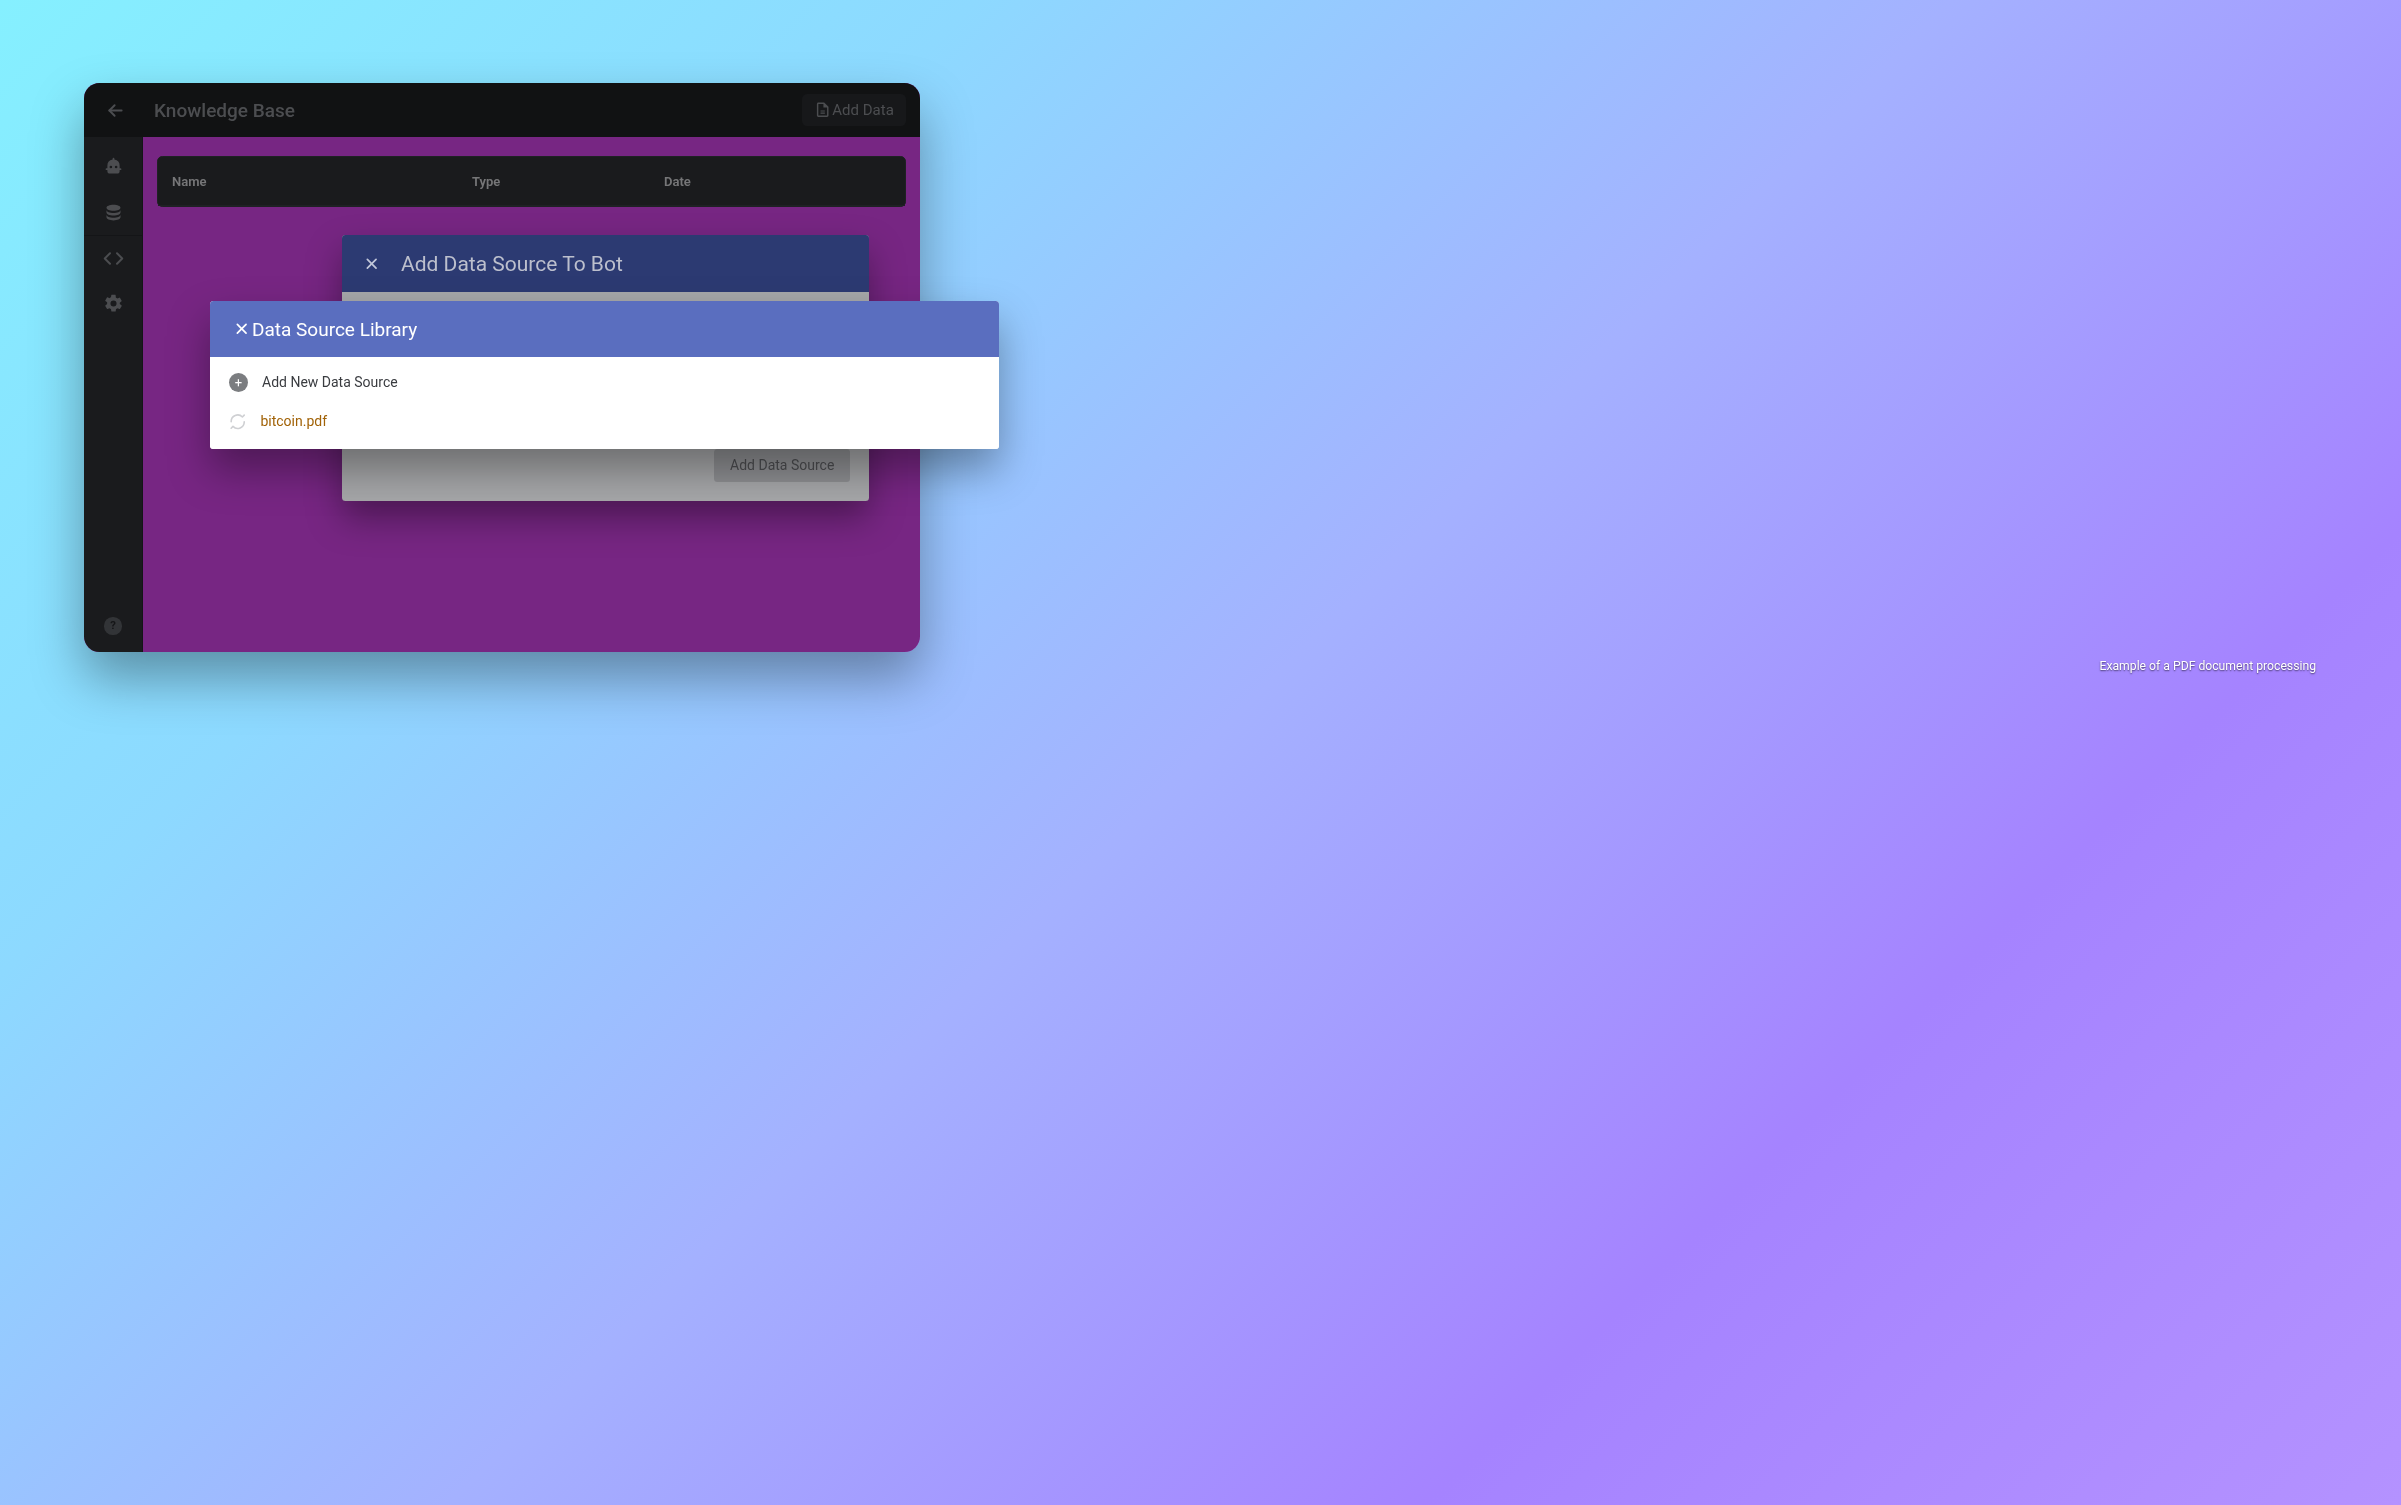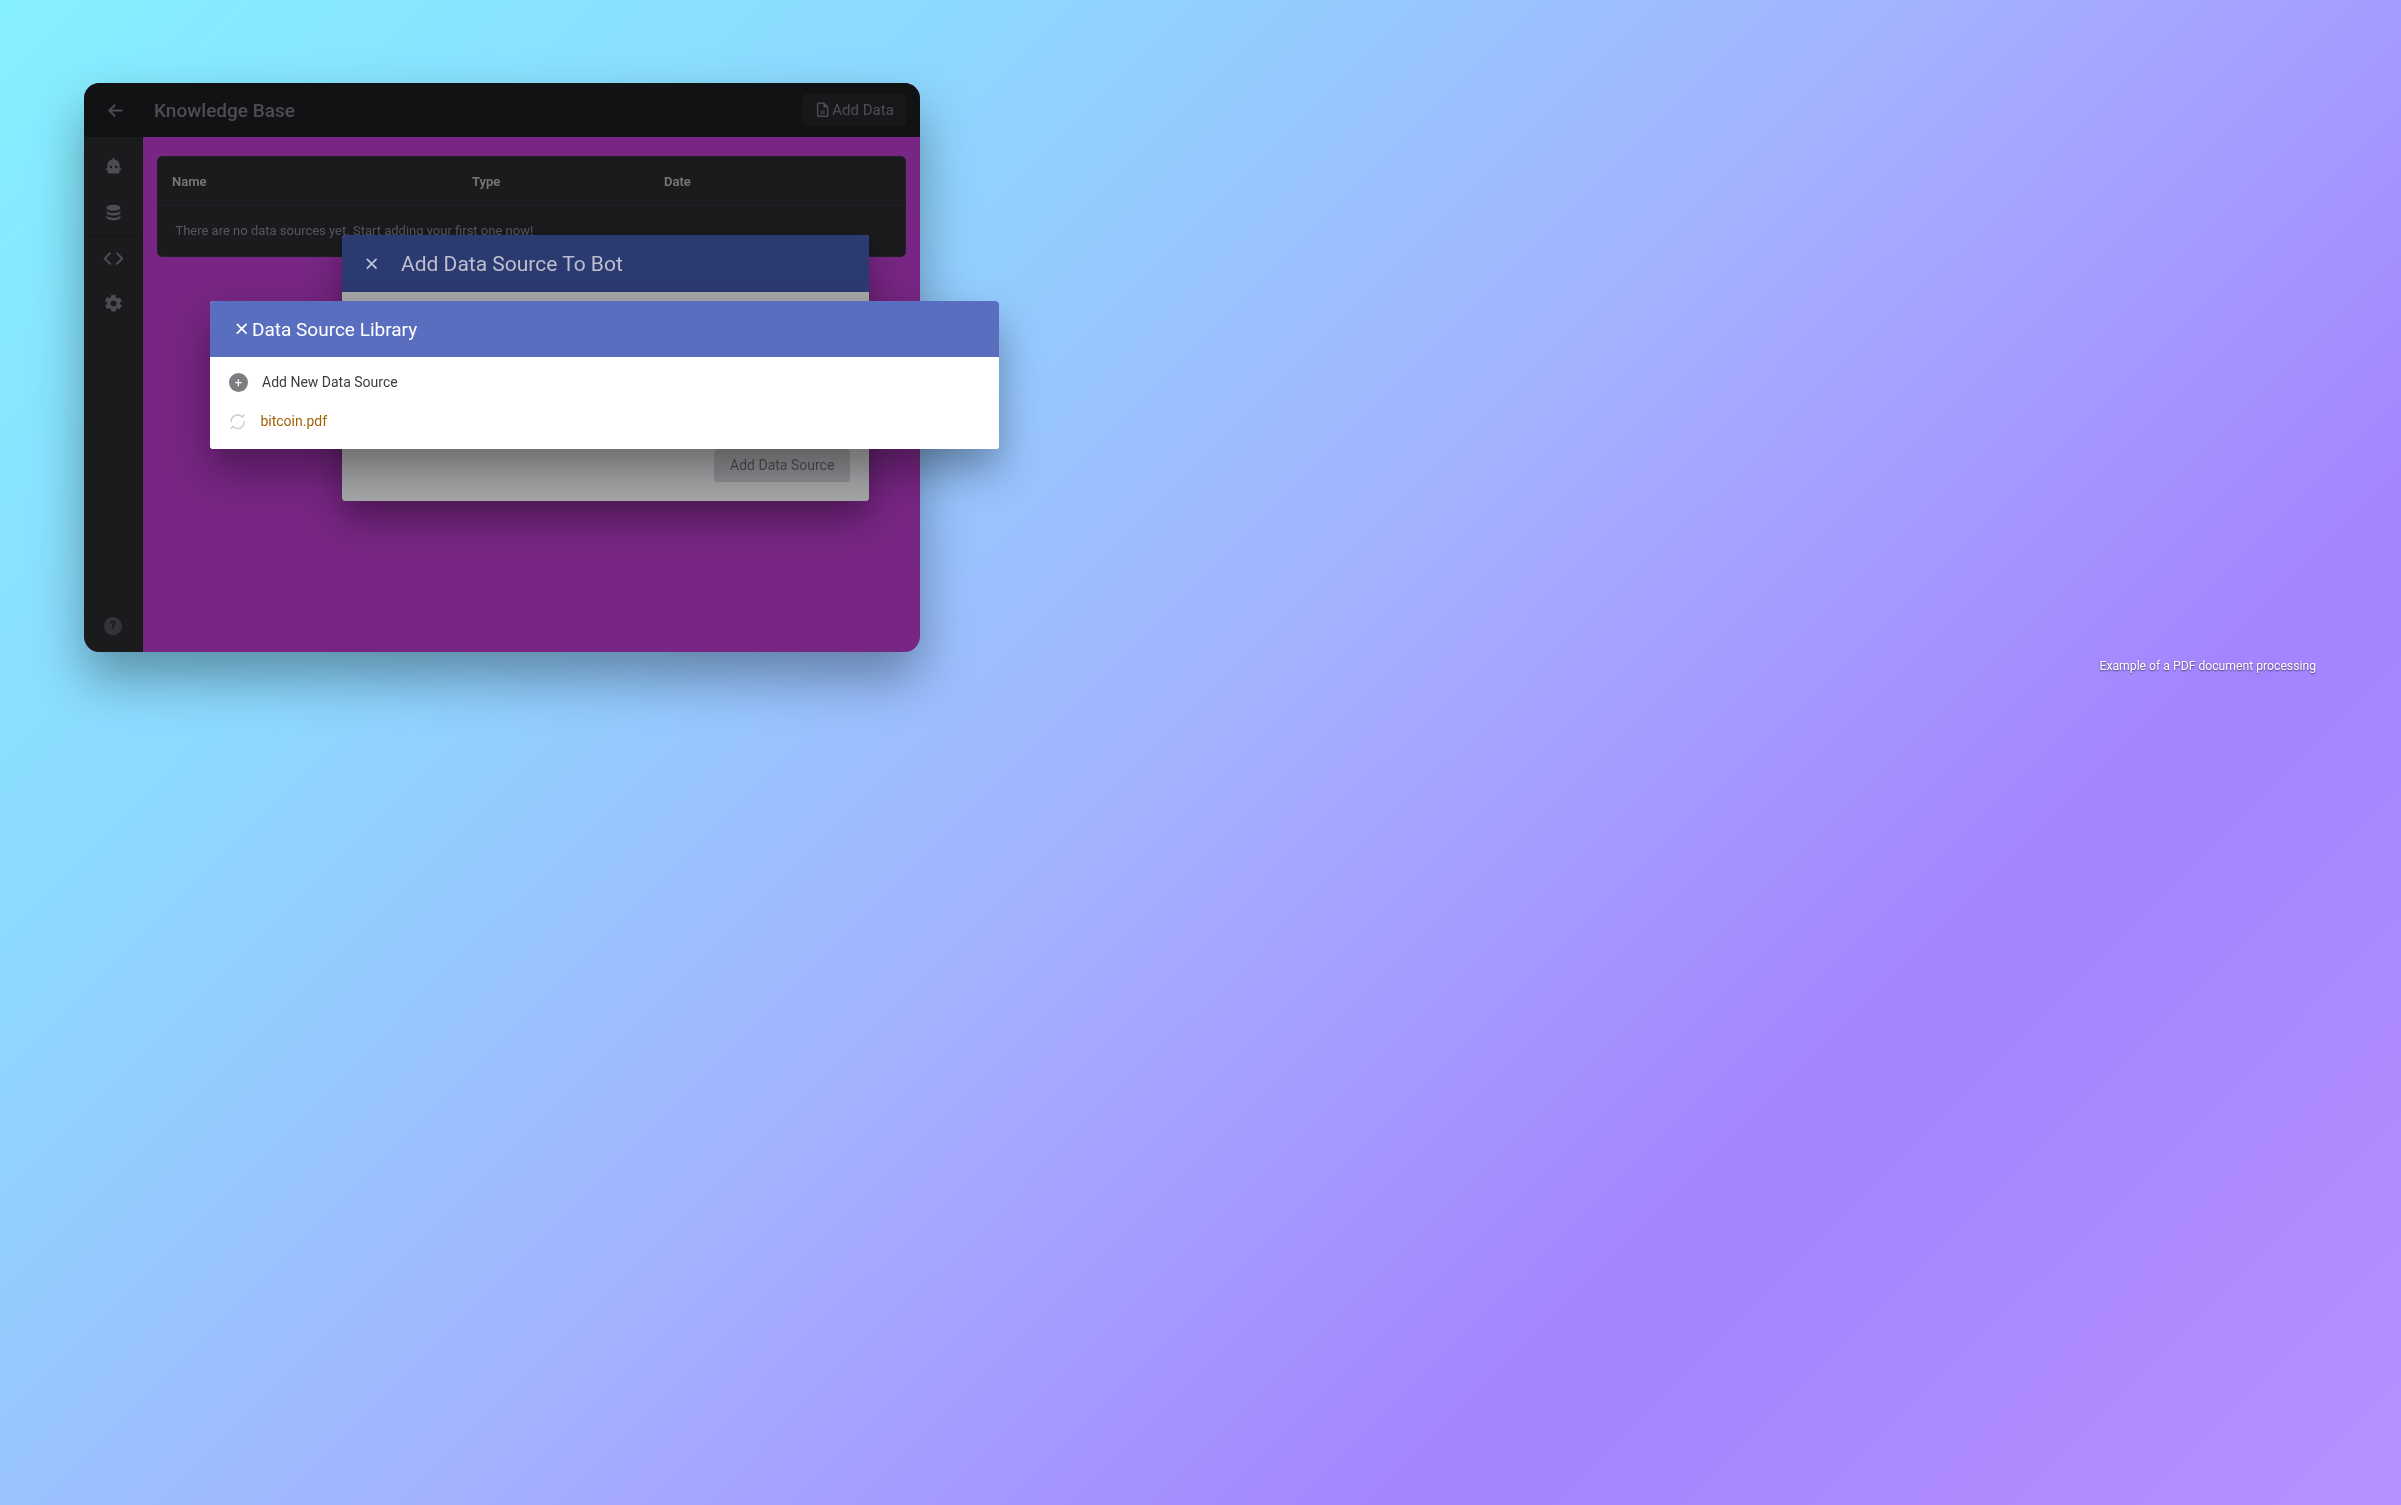--- a/index.html
+++ b/index.html
@@ -247,21 +247,20 @@
         </div>
       </div>
 
       <div class="content">
         <div class="table-card">
           <div class="table-head">
             <div class="col-name">Name</div>
             <div class="col-type">Type</div>
             <div class="col-date">Date</div>
           </div>
-          <div class="table-empty">There are no data sources yet. Start adding your first one now!</div>
         </div>
       </div>
     </div>
 
     <div class="dim-overlay"></div>
   </div>
 
   <div class="modal-back">
     <div class="modal-back-header">
       <div class="close-x">

